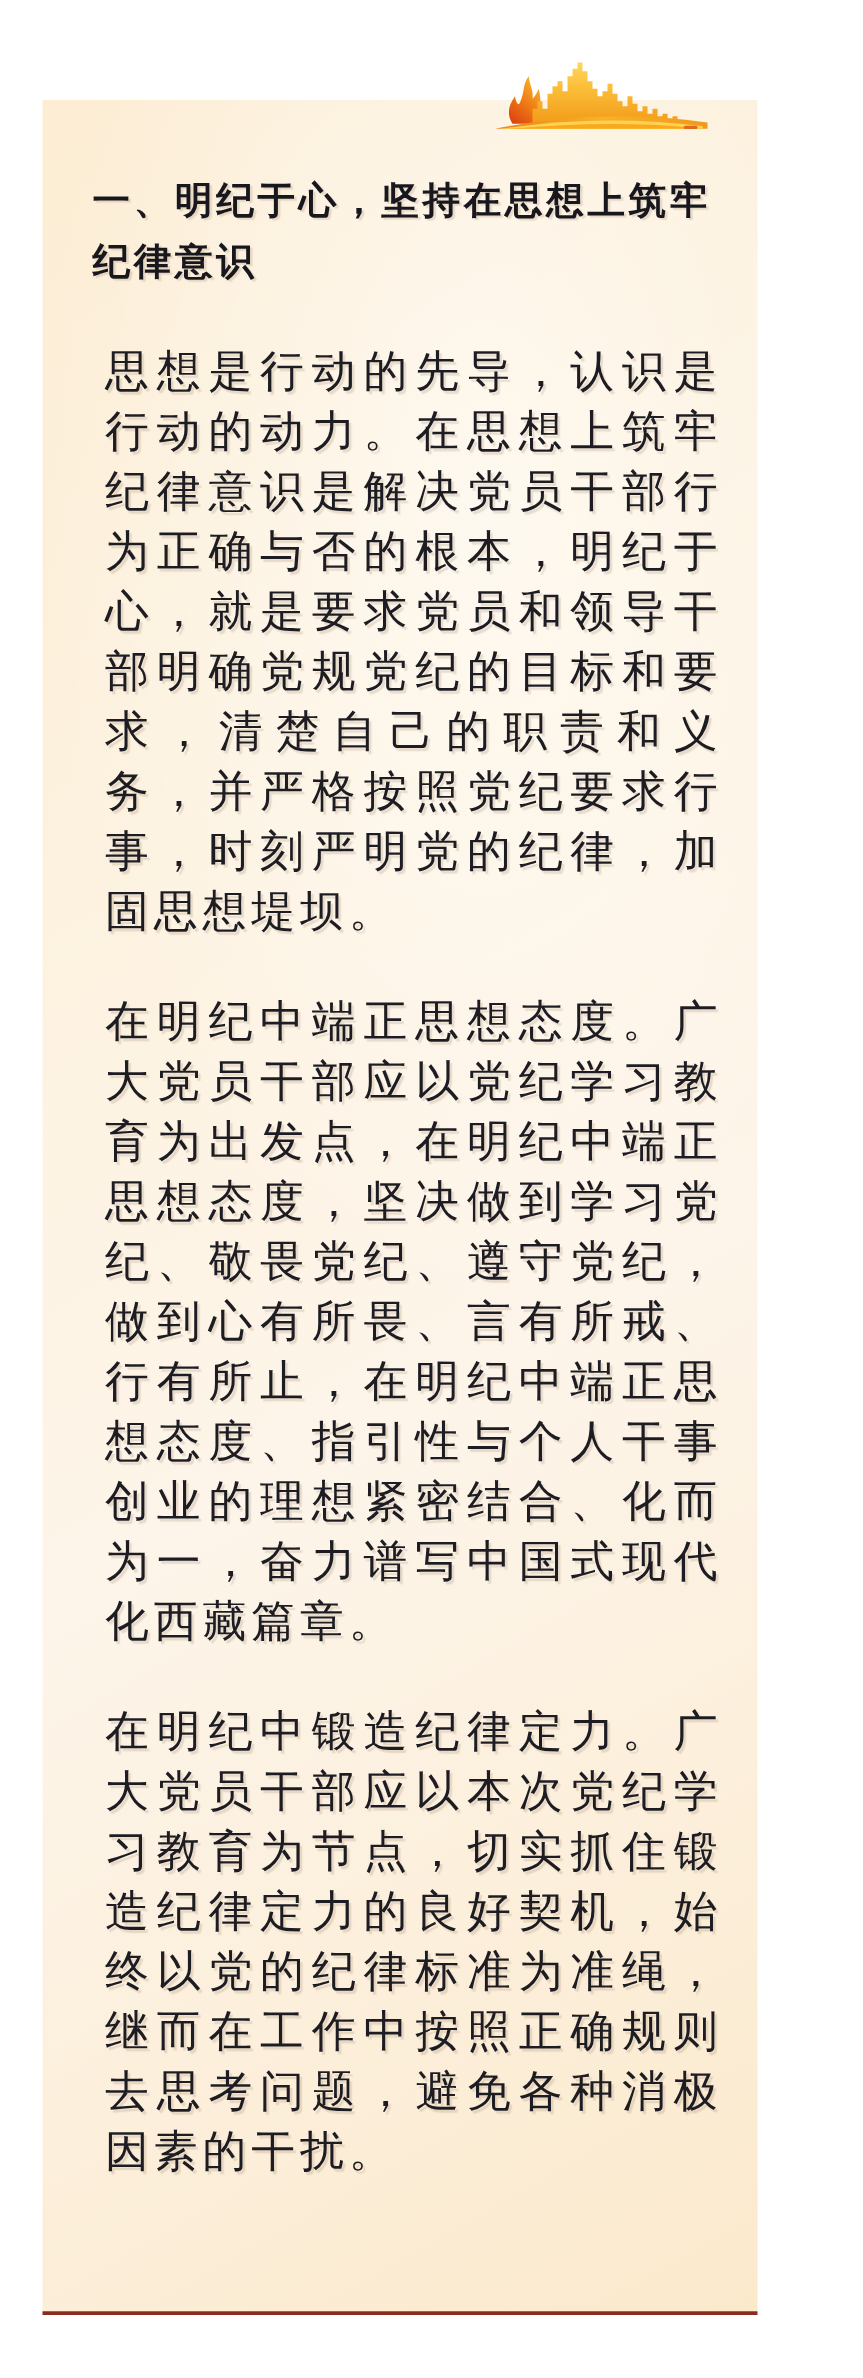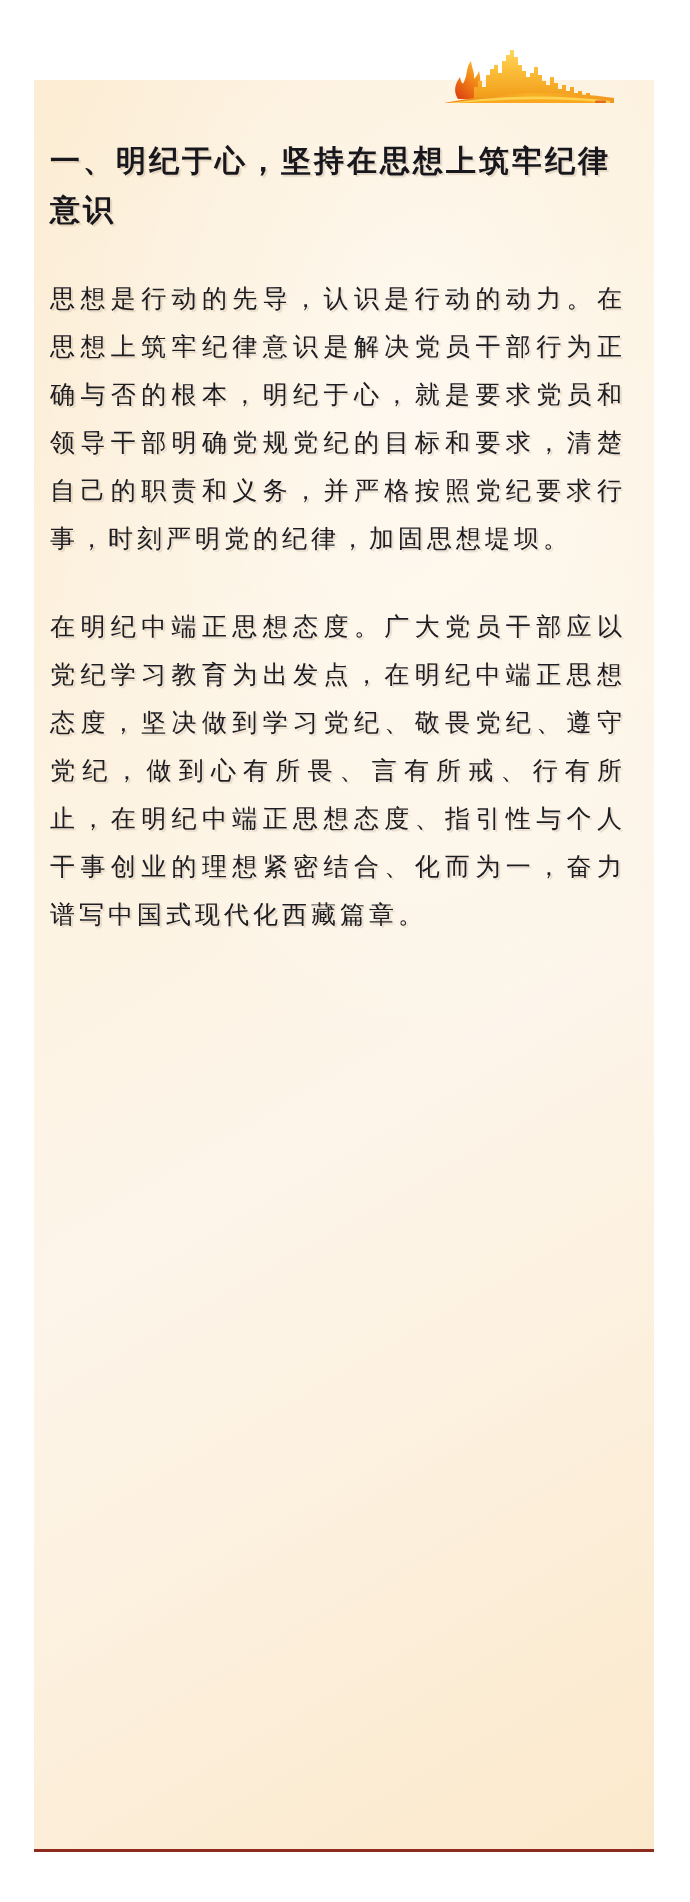--- a/index.html
+++ b/index.html
@@ -6,45 +6,45 @@
   body{
     width:690px;height:1902px;
     background:#ffffff;
     overflow:hidden;
     position:relative;
     font-family:"Liberation Sans","DejaVu Sans",sans-serif;
   }
   .content-card{
     position:absolute;
     left:34px;top:80px;
-    width:620px;height:1772px;
+    width:572px;height:1772px;
     box-sizing:border-box;
-    padding:56px 28px 0 16px;
+    padding:56px 28px 0 40px;
     background:
       radial-gradient(90% 55% at 62% 18%, rgba(255,255,255,0.55), rgba(255,255,255,0) 70%),
       linear-gradient(150deg,#fcedd4 0%, #fdf3e2 38%, #fdf5ea 58%, #fbe9cc 100%);
     border-bottom:3px solid #8e2b1f;
   }
   .skyline{
     position:absolute;
     top:-34px;right:38px;
     width:172px;height:60px;
   }
   .article-heading{
     margin:0;
     font-size:30px;
     font-weight:bold;
     line-height:49px;
     letter-spacing:3px;
     color:#17171d;
     text-shadow:2px 2px 1px rgba(150,120,90,0.22);
   }
   .article-paragraph{
-    margin:40px 0 0 0;
-    font-size:25px;
+    margin:40px 0 0 10px;
+    font-size:35px;
     line-height:48px;
     letter-spacing:4px;
     color:#1c1c22;
     text-align:justify;
     text-align-last:left;
     text-shadow:2px 2px 1px rgba(150,120,90,0.22);
   }
 </style>
 </head>
 <body>
@@ -81,14 +81,15 @@
     <rect x="151" y="54.5" width="11" height="2.6" rx="1.2" fill="#e06a1e"></rect>
   </svg>
 
   <h1 class="article-heading">一、明纪于心，坚持在思想上筑牢纪律意识</h1>
 
   <p class="article-paragraph">思想是行动的先导，认识是行动的动力。在思想上筑牢纪律意识是解决党员干部行为正确与否的根本，明纪于心，就是要求党员和领导干部明确党规党纪的目标和要求，清楚自己的职责和义务，并严格按照党纪要求行事，时刻严明党的纪律，加固思想堤坝。</p>
 
 
   <p class="article-paragraph">在明纪中端正思想态度。广大党员干部应以党纪学习教育为出发点，在明纪中端正思想态度，坚决做到学习党纪、敬畏党纪、遵守党纪，做到心有所畏、言有所戒、行有所止，在明纪中端正思想态度、指引性与个人干事创业的理想紧密结合、化而为一，奋力谱写中国式现代化西藏篇章。</p>
 
+  <p class="article-paragraph">在明纪中锻造纪律定力。广大党员干部应以本次党纪学习教育为节点，切实抓住锻造纪律定力的良好契机，始终以党的纪律标准为准绳，继而在工作中按照正确规则去思考问题，避免各种消极因素的干扰。</p>
 
 </div>
 
 </body></html>

